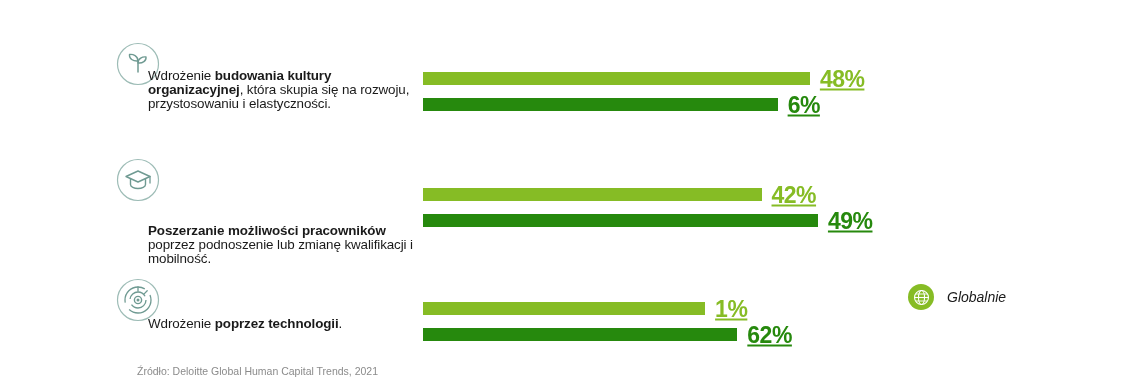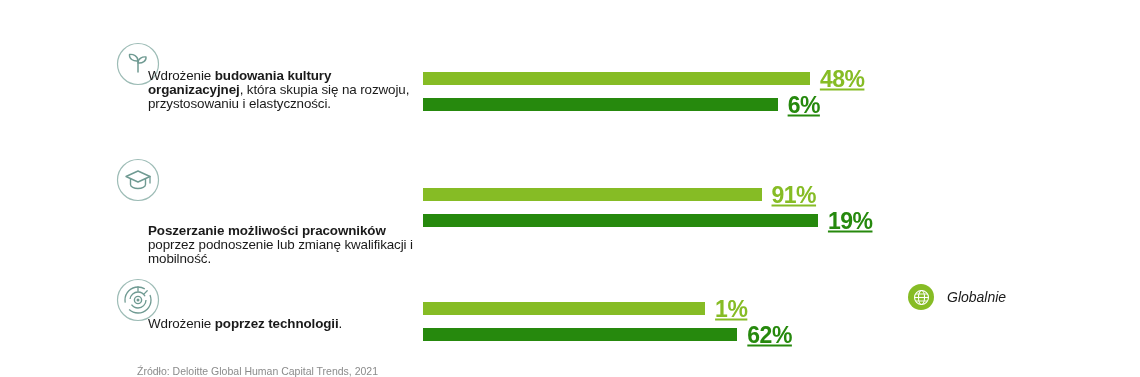--- a/index.html
+++ b/index.html
@@ -161,25 +161,25 @@
         <circle cx="22" cy="22" r="20.5" stroke="#9dbcb6" stroke-width="1.2" fill="none"></circle>
         <path d="M10 18.5 L22 13 L34 18.5 L22 24 Z" stroke="#6f9a92" stroke-width="1.4" fill="none" stroke-linejoin="round"></path>
         <path d="M14.5 20.5 L14.5 26.5 C14.5 28.8, 18 30.5, 22 30.5 C26 30.5, 29.5 28.8, 29.5 26.5 L29.5 20.5" stroke="#6f9a92" stroke-width="1.4" fill="none" stroke-linejoin="round"></path>
         <path d="M34 18.5 L34 25" stroke="#6f9a92" stroke-width="1.3" stroke-linecap="round"></path>
       </svg>
     </div>
     <div class="row-label"><b>Poszerzanie możliwości pracowników</b> poprzez podnoszenie lub zmianę kwalifikacji i mobilność.</div>
     <div class="bars">
       <div class="bar-line">
         <div class="bar" style="width: 338.52px; background: rgb(134, 188, 37);"></div>
-        <div class="bar-value" style="left: 348.52px; color: rgb(134, 188, 37);">91%</div>
+        <div class="bar-value" style="left: 348.52px; color: rgb(134, 188, 37);">42%</div>
       </div>
       <div class="bar-line second">
         <div class="bar" style="width: 394.94px; background: rgb(38, 137, 13);"></div>
-        <div class="bar-value" style="left: 404.94px; color: rgb(38, 137, 13);">19%</div>
+        <div class="bar-value" style="left: 404.94px; color: rgb(38, 137, 13);">49%</div>
       </div>
     </div>
   </div>
 
   <div class="row row-3">
     <div class="icon-badge">
       <svg width="44" height="44" viewBox="0 0 44 44" fill="none">
         <circle cx="22" cy="22" r="20.5" stroke="#9dbcb6" stroke-width="1.2" fill="none"></circle>
         <circle cx="22" cy="22" r="13" stroke="#6f9a92" stroke-width="1.3" fill="none" stroke-dasharray="30 8"></circle>
         <circle cx="22" cy="22" r="8" stroke="#6f9a92" stroke-width="1.3" fill="none" stroke-dasharray="20 6"></circle>

